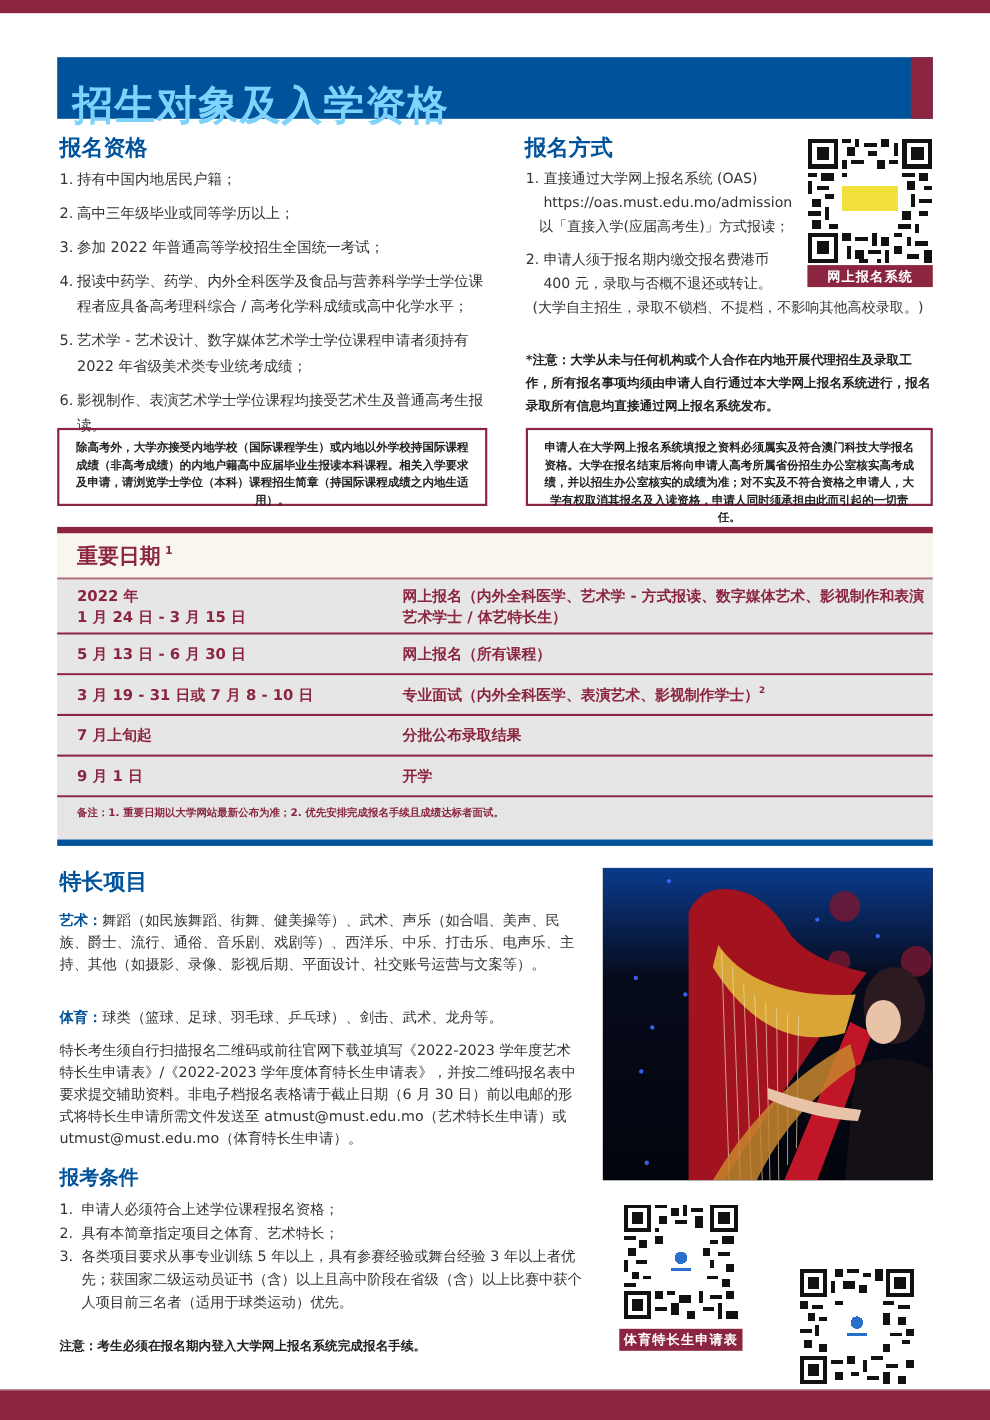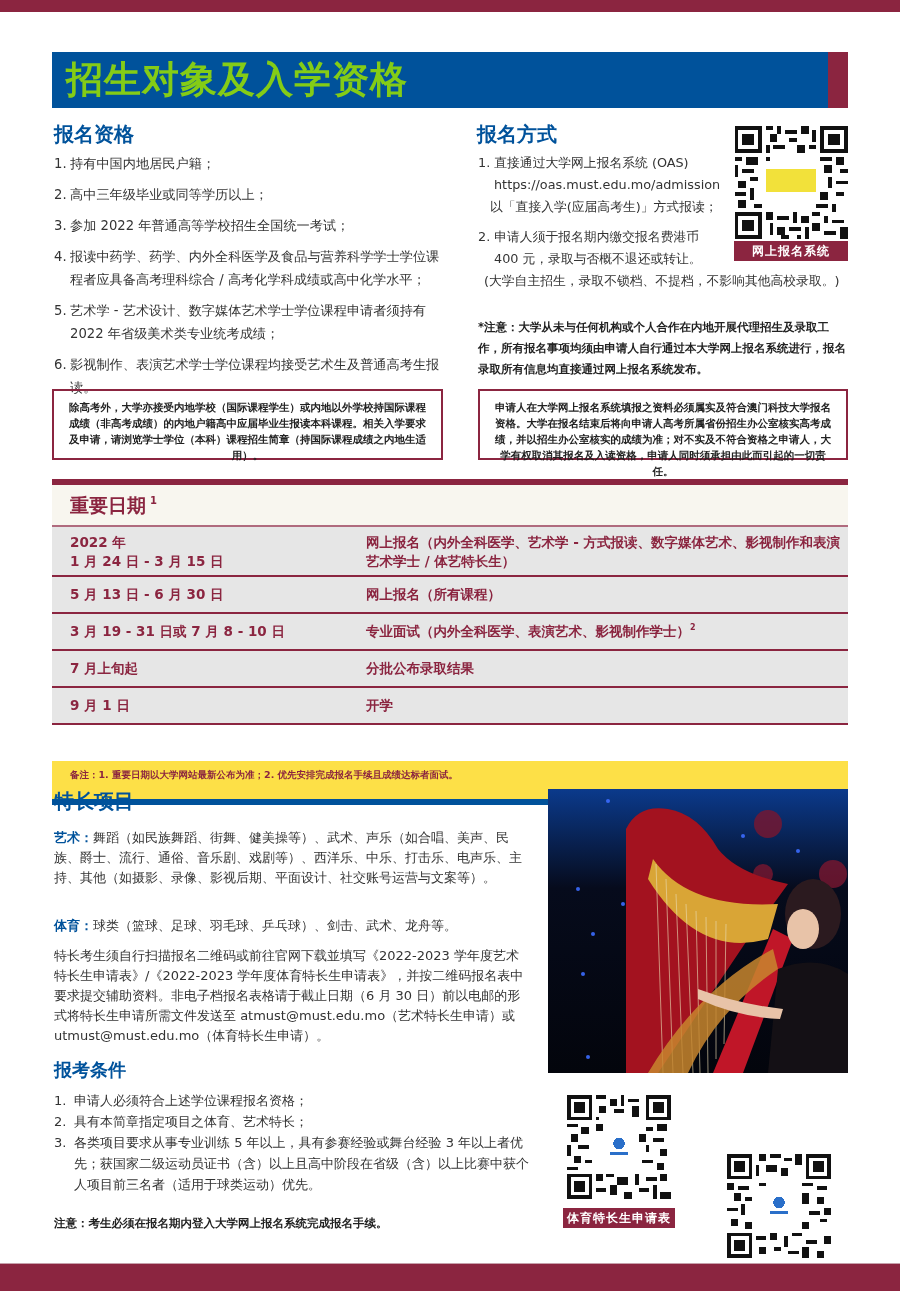--- a/index.html
+++ b/index.html
@@ -4,21 +4,21 @@
   <style>
     * { box-sizing: border-box; margin: 0; padding: 0; }
     html, body { width: 900px; height: 1291px; background: #ffffff; overflow: hidden; }
     body { position: relative; font-family: "DejaVu Sans", "Liberation Sans", sans-serif; color: #333; }
 
     .top-bar { position: absolute; left: 0; top: 0; width: 900px; height: 12px; background: #8b2540; }
     .bottom-bar { position: absolute; left: 0; top: 1263px; width: 900px; height: 28px; background: #8b2540; border-top: 1px solid #c7a0ab; }
 
     .title-bar { position: absolute; left: 52px; top: 52px; width: 796px; height: 56px; background: #00529b; }
     .title-bar .accent { position: absolute; right: 0; top: 0; width: 20px; height: 56px; background: #8b2540; }
-    .title-bar .title { position: absolute; left: 14px; top: 4px; color: #84cc16; font-size: 37px; font-weight: bold; letter-spacing: 1px; line-height: 48px; }
+    .title-bar .title { position: absolute; left: 14px; top: 20px; color: #7dd3fc; font-size: 37px; font-weight: bold; letter-spacing: 1px; line-height: 48px; }
 
     .h2 { color: #00529b; font-size: 20px; font-weight: bold; position: absolute; text-align: right; }
 
     .list { position: absolute; font-size: 13.2px; line-height: 23px; color: #333; }
     .list .item { position: relative; padding-left: 16px; margin-bottom: 8px; }
     .list .item .num { position: absolute; left: 0; top: 0; }
 
     .box { position: absolute; border: 2px solid #8b2540; padding: 8px 10px; font-size: 10.5px; line-height: 16px; font-weight: bold; color: #222; text-align: center; }
     .qr-wrap { position: absolute; }
     .qr-img { position: relative; width: 100%; height: 100%; background: #fff; overflow: hidden; }
@@ -30,21 +30,21 @@
     
     .dates { position: absolute; left: 52px; top: 479px; width: 796px; }
     .dates .topline { height: 6px; background: #8b2540; }
     .dates .head { height: 42px; background: #f8f6ef; border-bottom: 2px solid #b06b7e; position: relative; }
     .dates .head .ttl { position: absolute; left: 18px; top: 8px; color: #8b2540; font-size: 19px; font-weight: bold; }
     .dates .head .ttl sup { font-size: 10px; margin-left: 4px; vertical-align: 8px; }
     .dates .row { position: relative; background: #e6e6e6; border-bottom: 2px solid #8b2540; color: #8b2540; font-size: 13.5px; font-weight: bold; }
     .dates .row .c1 { position: absolute; left: 18px; }
     .dates .row .c2 { position: absolute; left: 314px; right: 6px; }
     .dates .row sup { font-size: 8px; vertical-align: 6px; }
-    .dates .foot { height: 38px; background: #fde047; position: relative; margin-top: 36px; }
+    .dates .foot { height: 38px; background: #e5e5e5; position: relative; }
     .dates .foot .txt { position: absolute; left: 18px; top: 8px; font-size: 9.5px; color: #8b2540; font-weight: bold; }
     .dates .blueline { height: 6px; background: #00529b; }
 
     .para { position: absolute; font-size: 13px; line-height: 20px; color: #333; }
     .para .lbl { color: #00529b; font-weight: bold; }
 
     .photo { position: absolute; left: 548px; top: 789px; width: 300px; height: 284px; overflow: hidden; background: #05070f; }
   </style>
 </head>
 <body>

